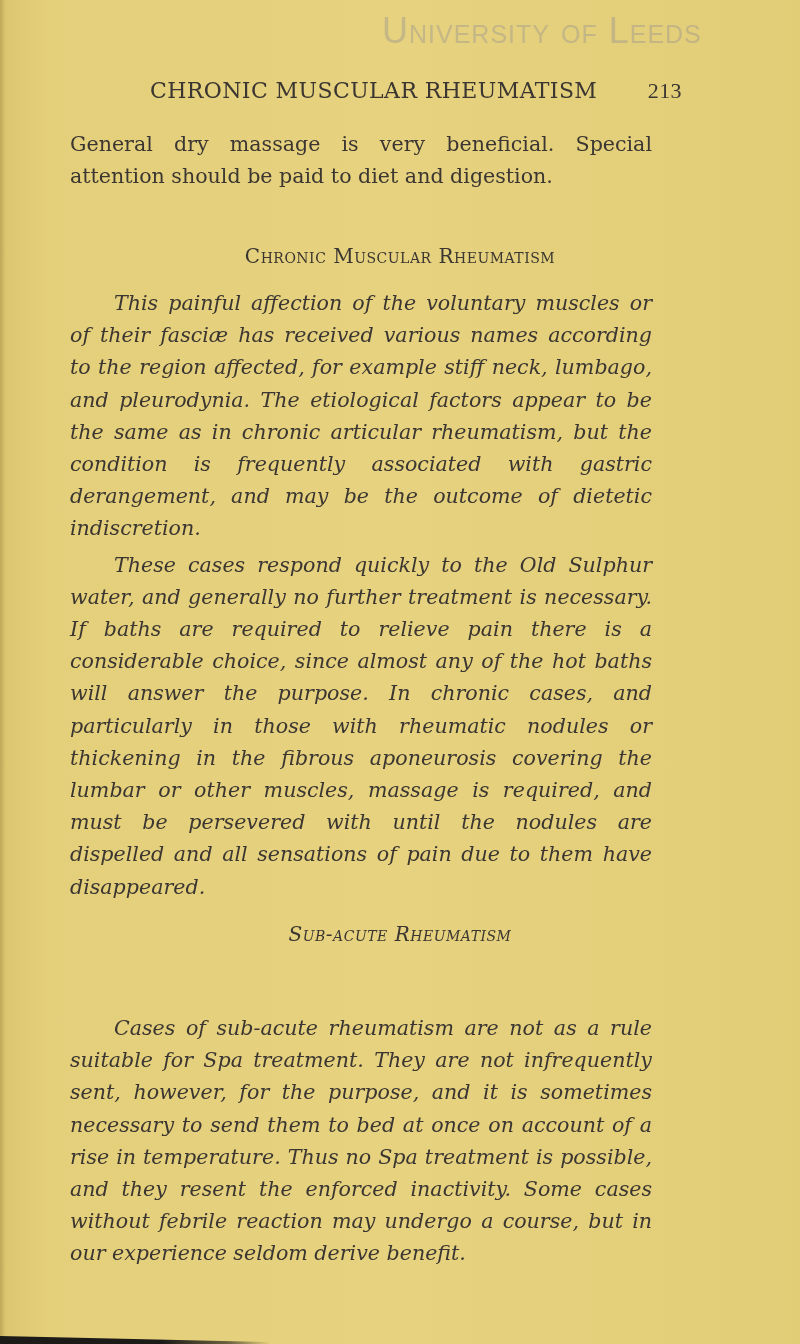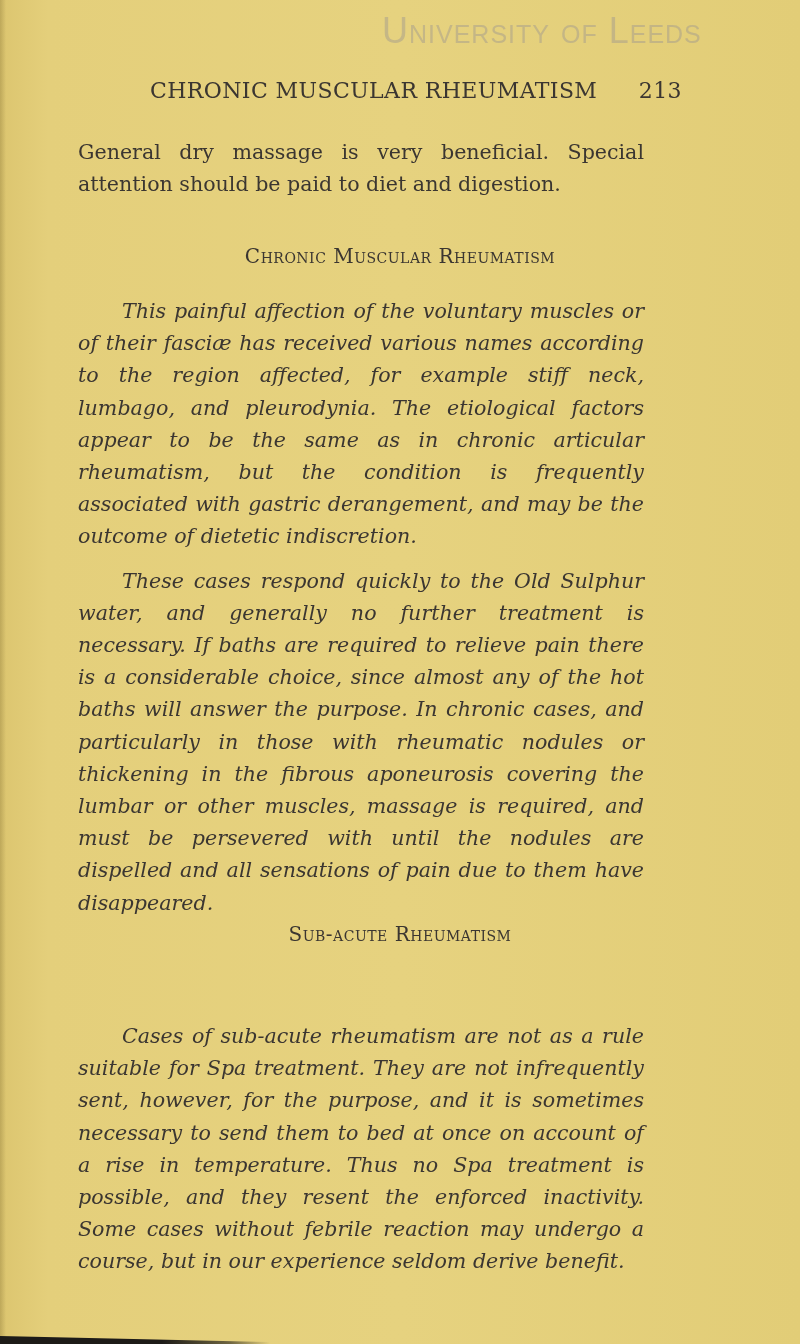--- a/index.html
+++ b/index.html
@@ -16,27 +16,27 @@
     font-size: 36px; letter-spacing: 1px;
     color: rgba(170,160,140,0.55);
     font-variant: small-caps;
     white-space: nowrap;
   }
   .running-head {
     position: absolute; left: 150px; top: 78px;
     width: 532px; display: flex; justify-content: space-between;
     font-size: 22px; letter-spacing: 0.4px; color: #3b3631;
   }
-  .rh-page { margin-left: 30px; }
+  .rh-page { margin-left: 30px; font-family: Liberation Serif, serif; }
   .text-block {
     position: absolute; left: 66px; width: 590px;
     font-size: 20.6px; line-height: 32.2px; color: #3b3631;
     text-align: justify;
   }
-  .text-block p { margin: 12px; }
+  .text-block p { margin: 4px; }
   .indent { text-indent: 44px; font-style: italic; }
   .heading {
     position: absolute; width: 800px; left: 0;
     text-align: center; font-size: 20px; letter-spacing: 0.5px;
     font-variant: small-caps; color: #3b3631;
   }
   .bottom-shadow {
     position: absolute; left: 0; bottom: 0; height: 10px; width: 270px;
     background: linear-gradient(90deg, #1d1b18 0%, #1d1b18 60%, rgba(30,28,24,0.6) 85%, rgba(30,28,24,0) 100%);
     clip-path: polygon(0 20%, 100% 80%, 100% 100%, 0 100%);
@@ -62,19 +62,19 @@
   <p>General dry massage is very beneficial. Special attention should be paid to diet and digestion.</p>
 </div>
 
 <div class="heading" style="top:244px;">Chronic Muscular Rheumatism</div>
 
 <div class="text-block" style="top:283px;">
   <p class="indent">This painful affection of the voluntary muscles or of their fasciæ has received various names according to the region affected, for example stiff neck, lumbago, and pleurodynia. The etiological factors appear to be the same as in chronic articular rheumatism, but the condition is frequently associated with gastric derangement, and may be the outcome of dietetic indiscretion.</p>
   <p class="indent">These cases respond quickly to the Old Sulphur water, and generally no further treatment is necessary. If baths are required to relieve pain there is a considerable choice, since almost any of the hot baths will answer the purpose. In chronic cases, and particularly in those with rheumatic nodules or thickening in the fibrous aponeurosis covering the lumbar or other muscles, massage is required, and must be persevered with until the nodules are dispelled and all sensations of pain due to them have disappeared.</p>
 </div>
 
-<div class="heading" style="top:922px;">Sub-acute Rheumatism</div>
+<div class="heading" style="top:922px;font-style:italic;">Sub-acute Rheumatism</div>
 
 <div class="text-block" style="top:1008px;">
   <p class="indent">Cases of sub-acute rheumatism are not as a rule suitable for Spa treatment. They are not infrequently sent, however, for the purpose, and it is sometimes necessary to send them to bed at once on account of a rise in temperature. Thus no Spa treatment is possible, and they resent the enforced inactivity. Some cases without febrile reaction may undergo a course, but in our experience seldom derive benefit.</p>
 </div>
 
 <div class="bottom-shadow"></div>
 
 </body></html>

